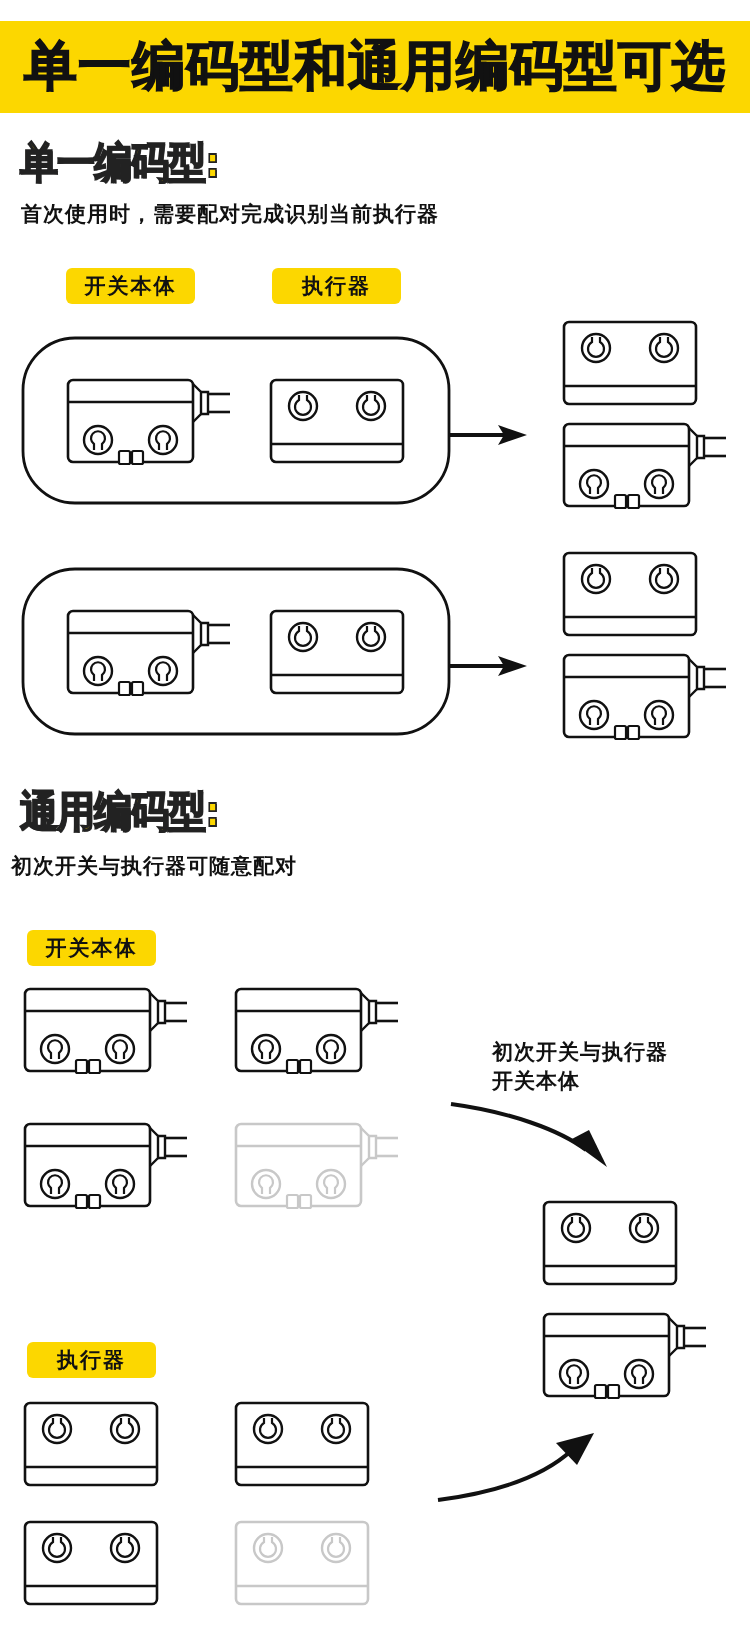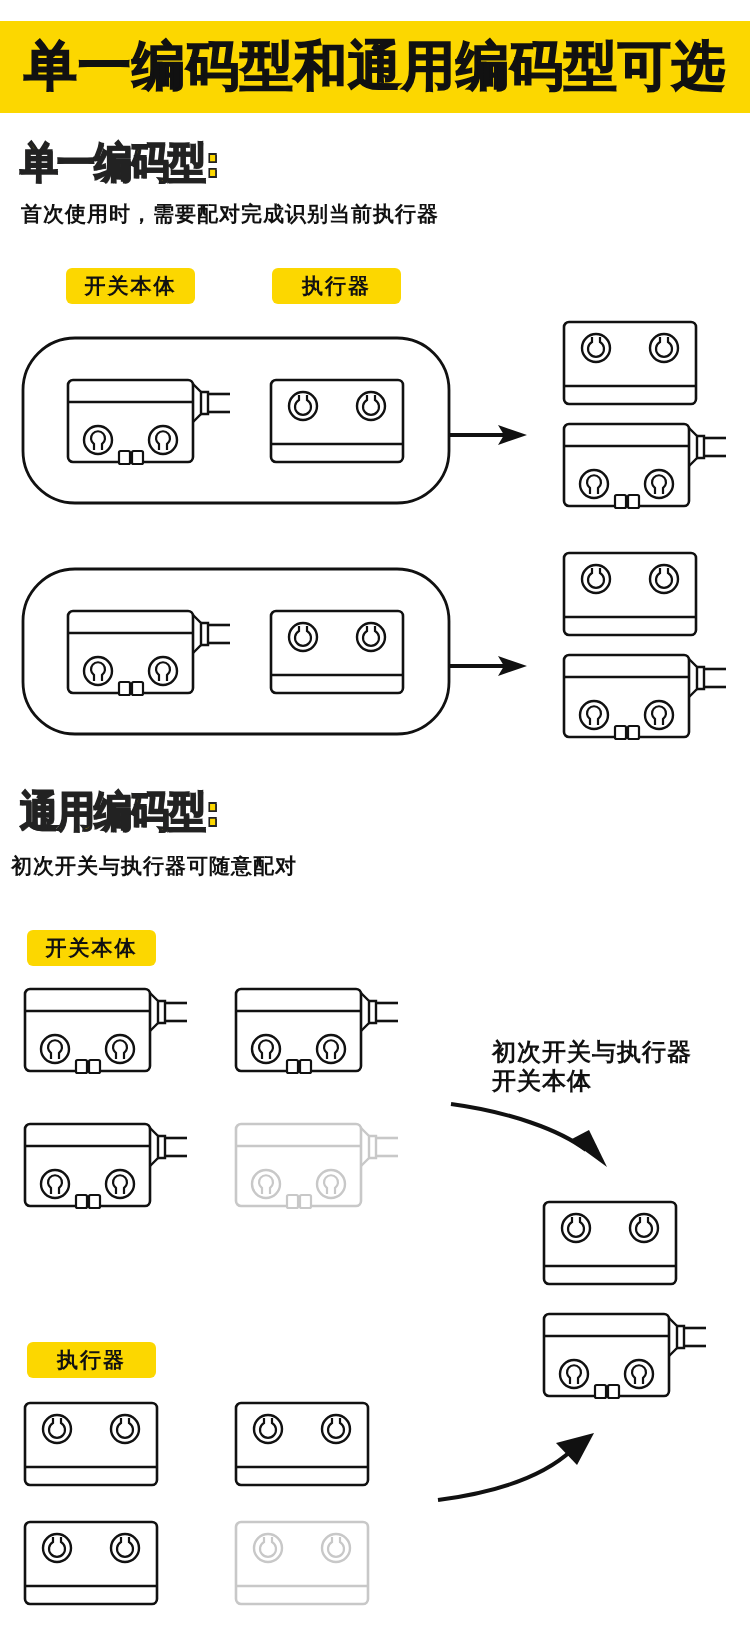--- a/index.html
+++ b/index.html
@@ -9,21 +9,21 @@
   .banner { left: 0; top: 21px; width: 750px; height: 92px; background: #FCD700;
             display: flex; align-items: center; justify-content: center; }
   .banner-title { font-size: 53px; font-weight: 700; letter-spacing: 1px; color: #111;
                   -webkit-text-stroke: 1.5px #111; white-space: nowrap; }
   .section-title { font-size: 38px; font-weight: 900; color: #FCD700;
                    -webkit-text-stroke: 1.6px #222; letter-spacing: -1px; white-space: nowrap;
                    text-shadow: 1px 1px 0 #444; transform: scaleY(1.12); transform-origin: left top; }
   .subtitle { font-size: 21px; font-weight: 700; color: #111; white-space: nowrap; letter-spacing: 1px; }
   .tag { background: #FCD700; border-radius: 6px; display: flex; align-items: center;
          justify-content: center; font-size: 21px; font-weight: 700; color: #111; letter-spacing: 2px; }
-  .caption { font-size: 24px; font-weight: 700; color: #111; line-height: 29px; letter-spacing: 1px; }
+  .caption { font-size: 21px; font-weight: 700; color: #111; line-height: 29px; letter-spacing: 1px; }
   svg.art { position: absolute; left: 0; top: 0; width: 750px; height: 1643px; pointer-events: none; }
 </style>
 </head>
 <body>
 
 <div class="abs banner">
   <span class="banner-title">单一编码型和通用编码型可选</span>
 </div>
 
 <div class="abs section-title" style="left:20px; top:134px;">单一编码型:</div>

